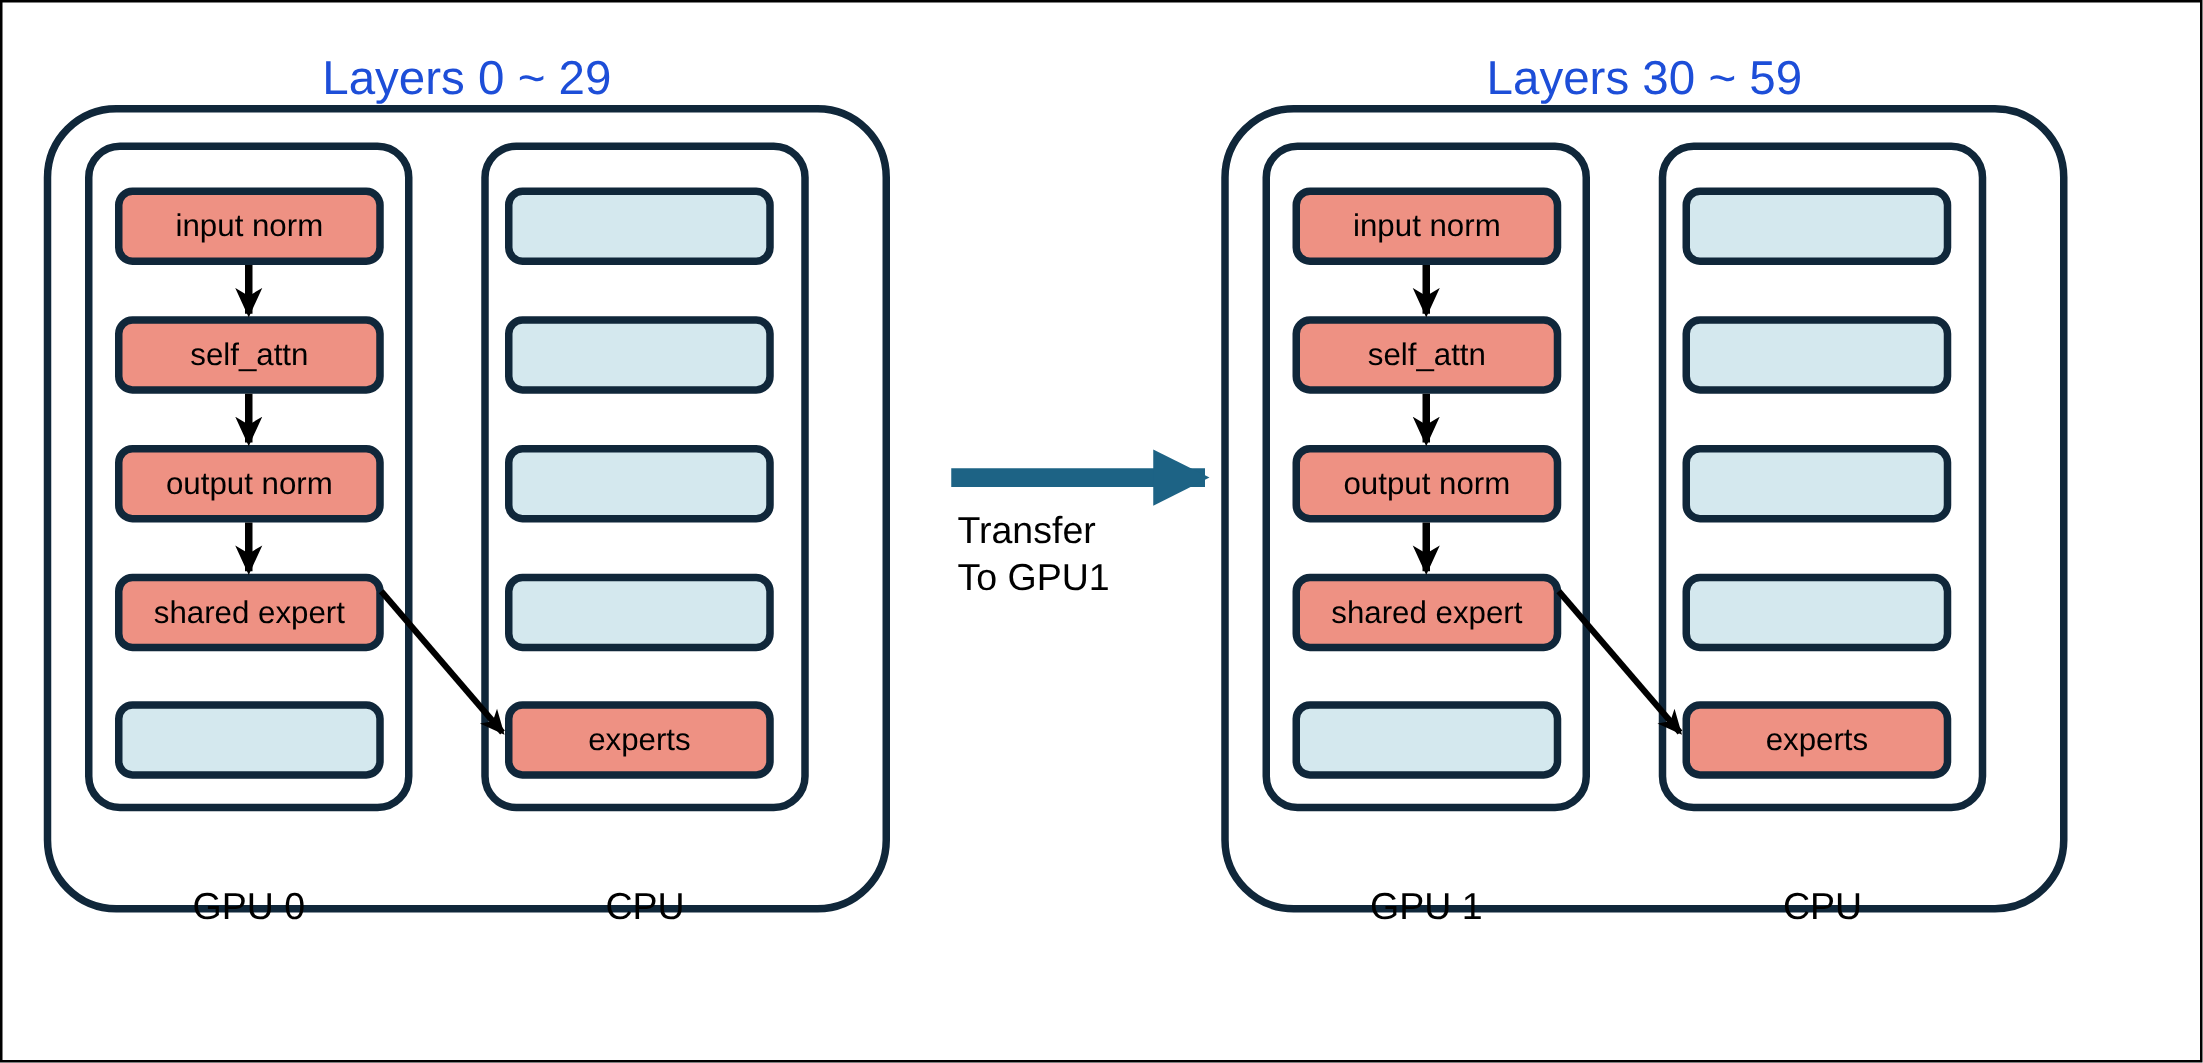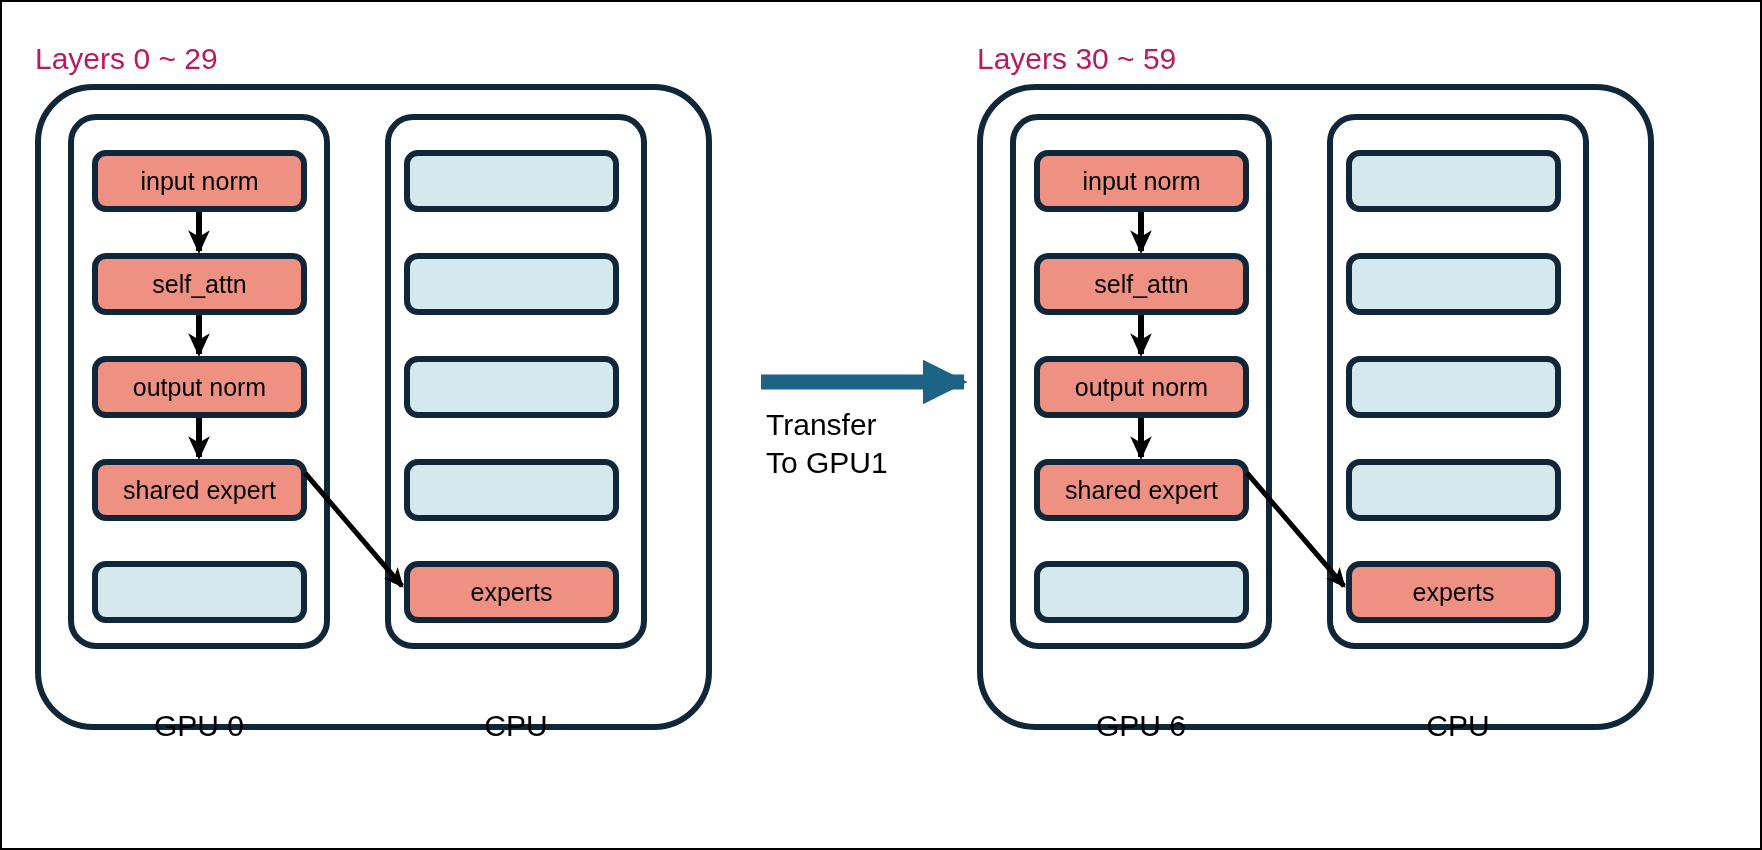--- a/index.html
+++ b/index.html
@@ -19,22 +19,23 @@
     height: 850px;
     background: #ffffff;
     box-sizing: border-box;
     border: 2px solid #000000;
     overflow: hidden;
   }
 
   
   .group-title {
     position: absolute;
-    font-size: 30px;
-    color: #be185d;
+    font-size: 38px;
+    color: #1d4ed8;
+    text-align: center;
     white-space: nowrap;
     letter-spacing: 0px;
     line-height: 1;
   }
 
   
   .device {
     position: absolute;
     box-sizing: border-box;
     border: 6px solid #10273A;
@@ -168,21 +169,21 @@
   <div class="block salmon" style="left:1032px; top:354px; width:215px; height:62px;">
     <span>output norm</span>
   </div>
   <div class="block salmon" style="left:1032px; top:457px; width:215px; height:62px;">
     <span>shared expert</span>
   </div>
   <div class="block blue" style="left:1032px; top:559px; width:215px; height:62px;">
     <span></span>
   </div>
 
-  <div class="panel-caption" style="left:1008px; top:673px; width:262px;">GPU 6</div>
+  <div class="panel-caption" style="left:1008px; top:673px; width:262px;">GPU 1</div>
 
   <div class="panel" style="left:1325px; top:112px; width:262px; height:535px;"></div>
 
   <div class="block blue" style="left:1344px; top:148px; width:215px; height:62px;">
     <span></span>
   </div>
   <div class="block blue" style="left:1344px; top:251px; width:215px; height:62px;">
     <span></span>
   </div>
   <div class="block blue" style="left:1344px; top:354px; width:215px; height:62px;">

